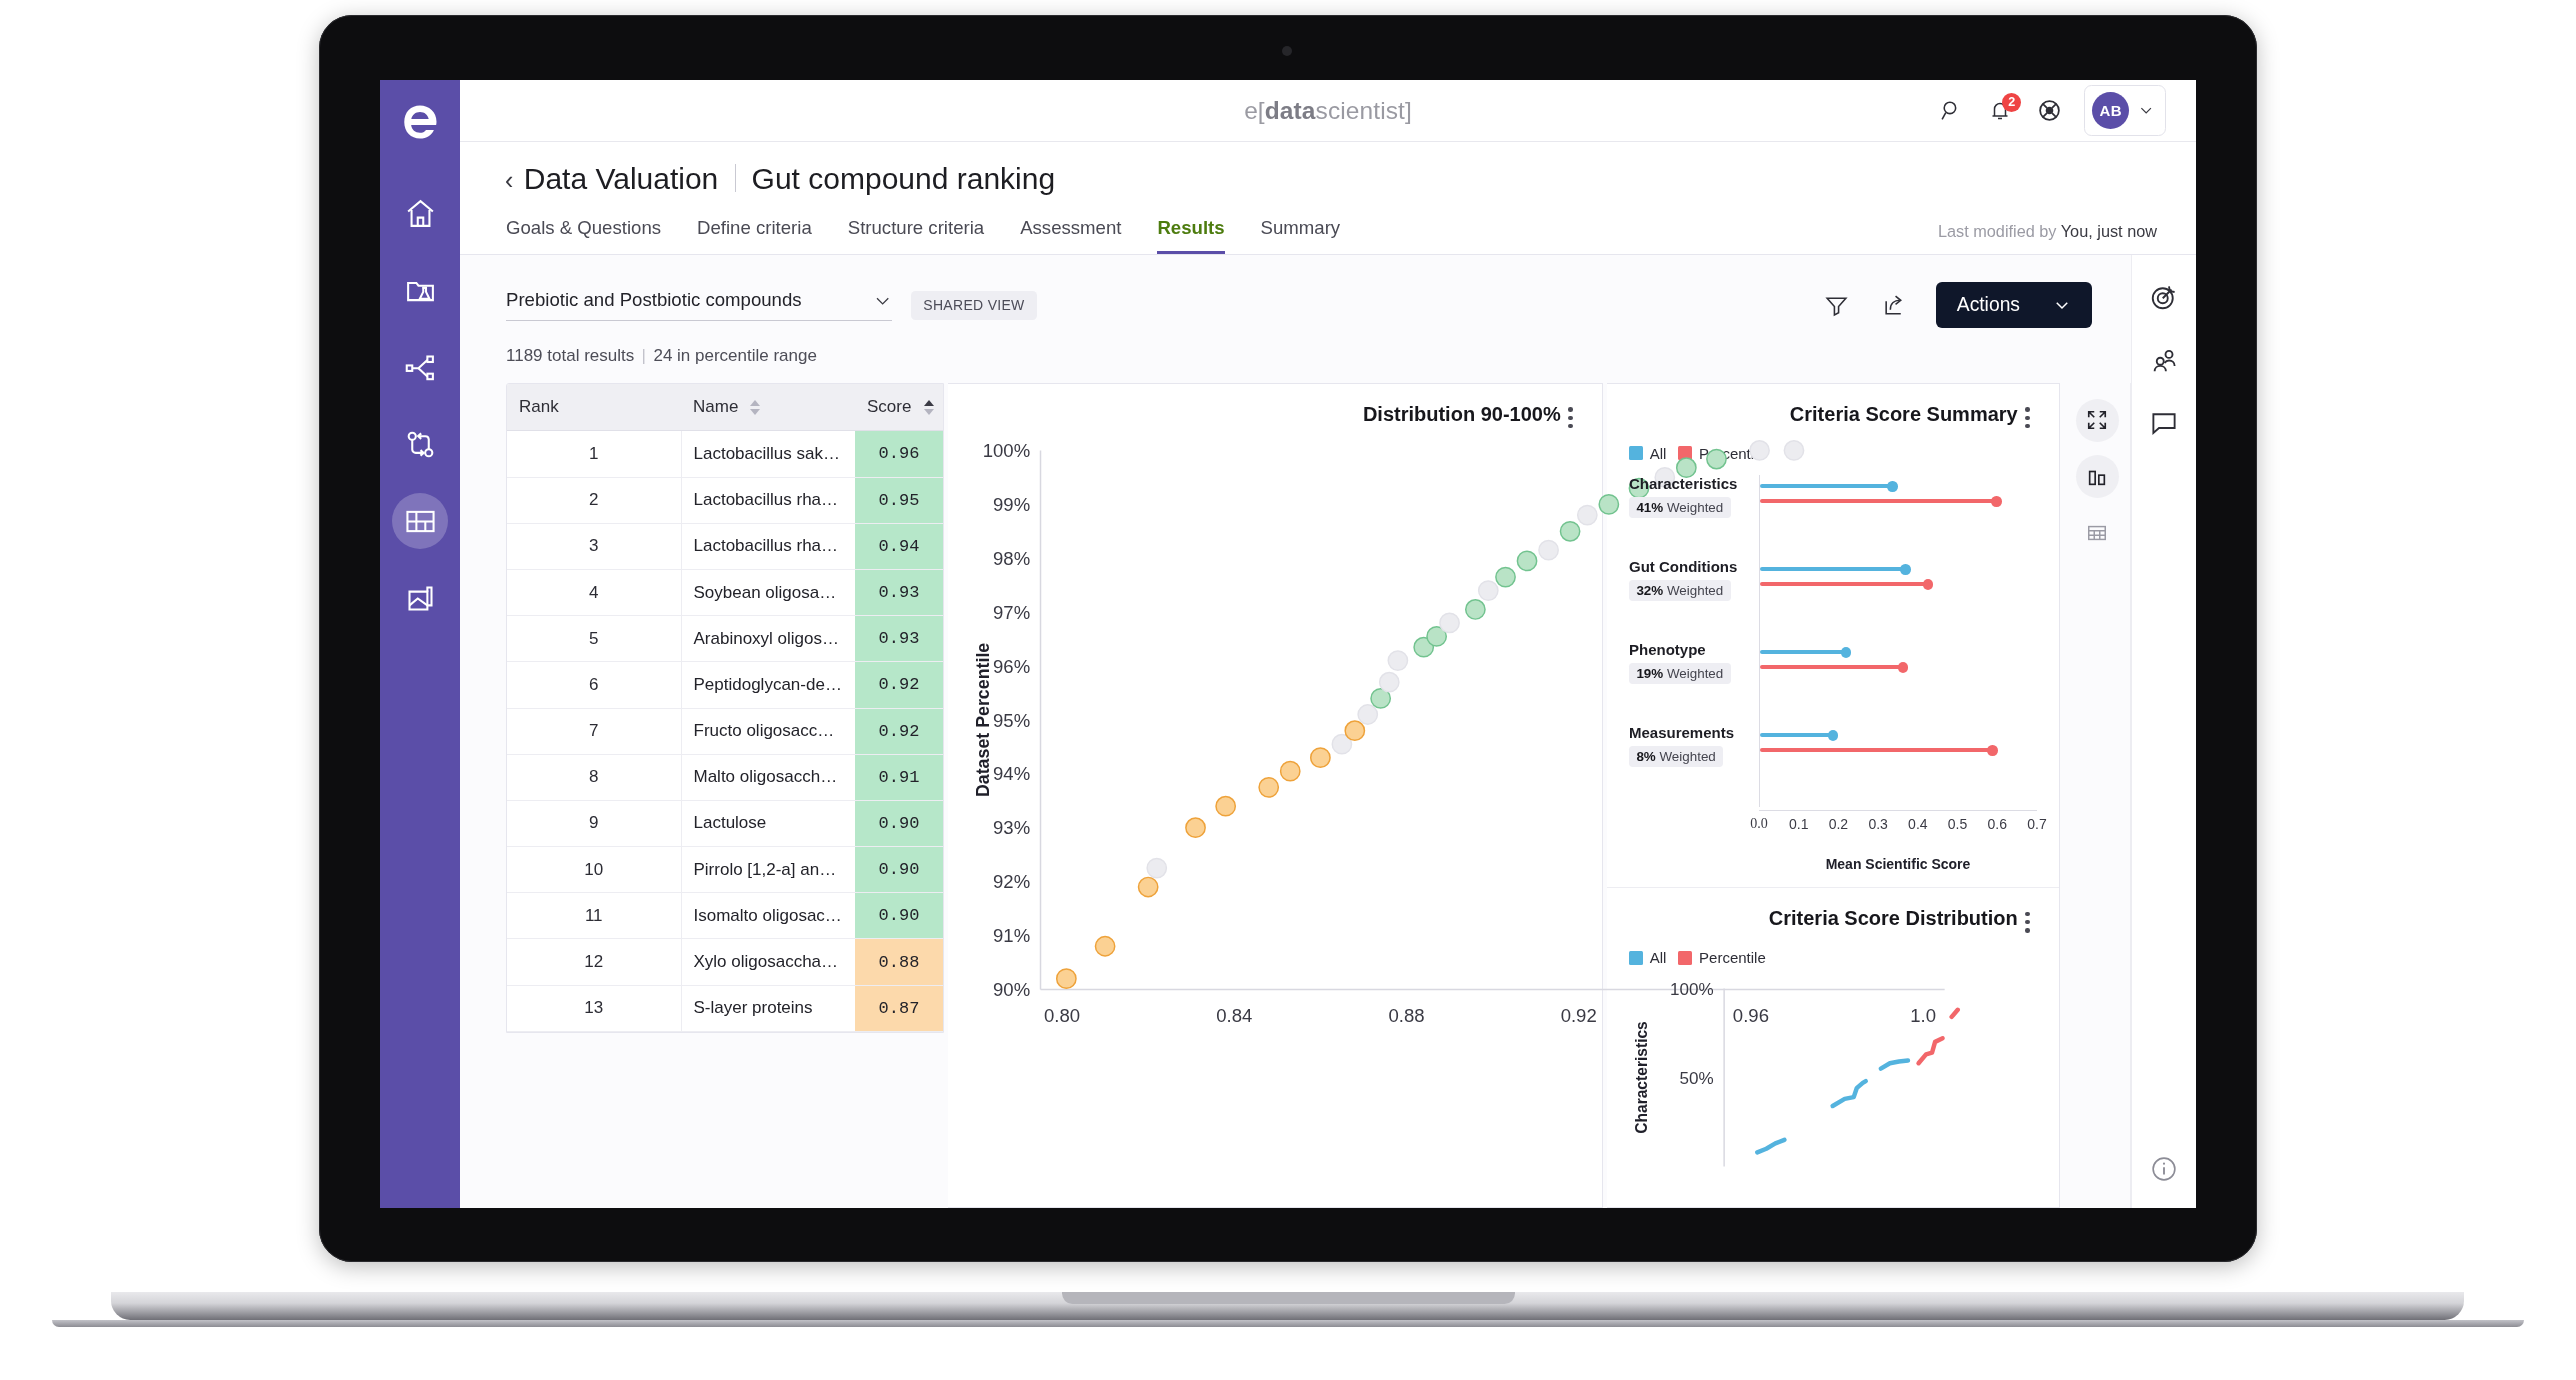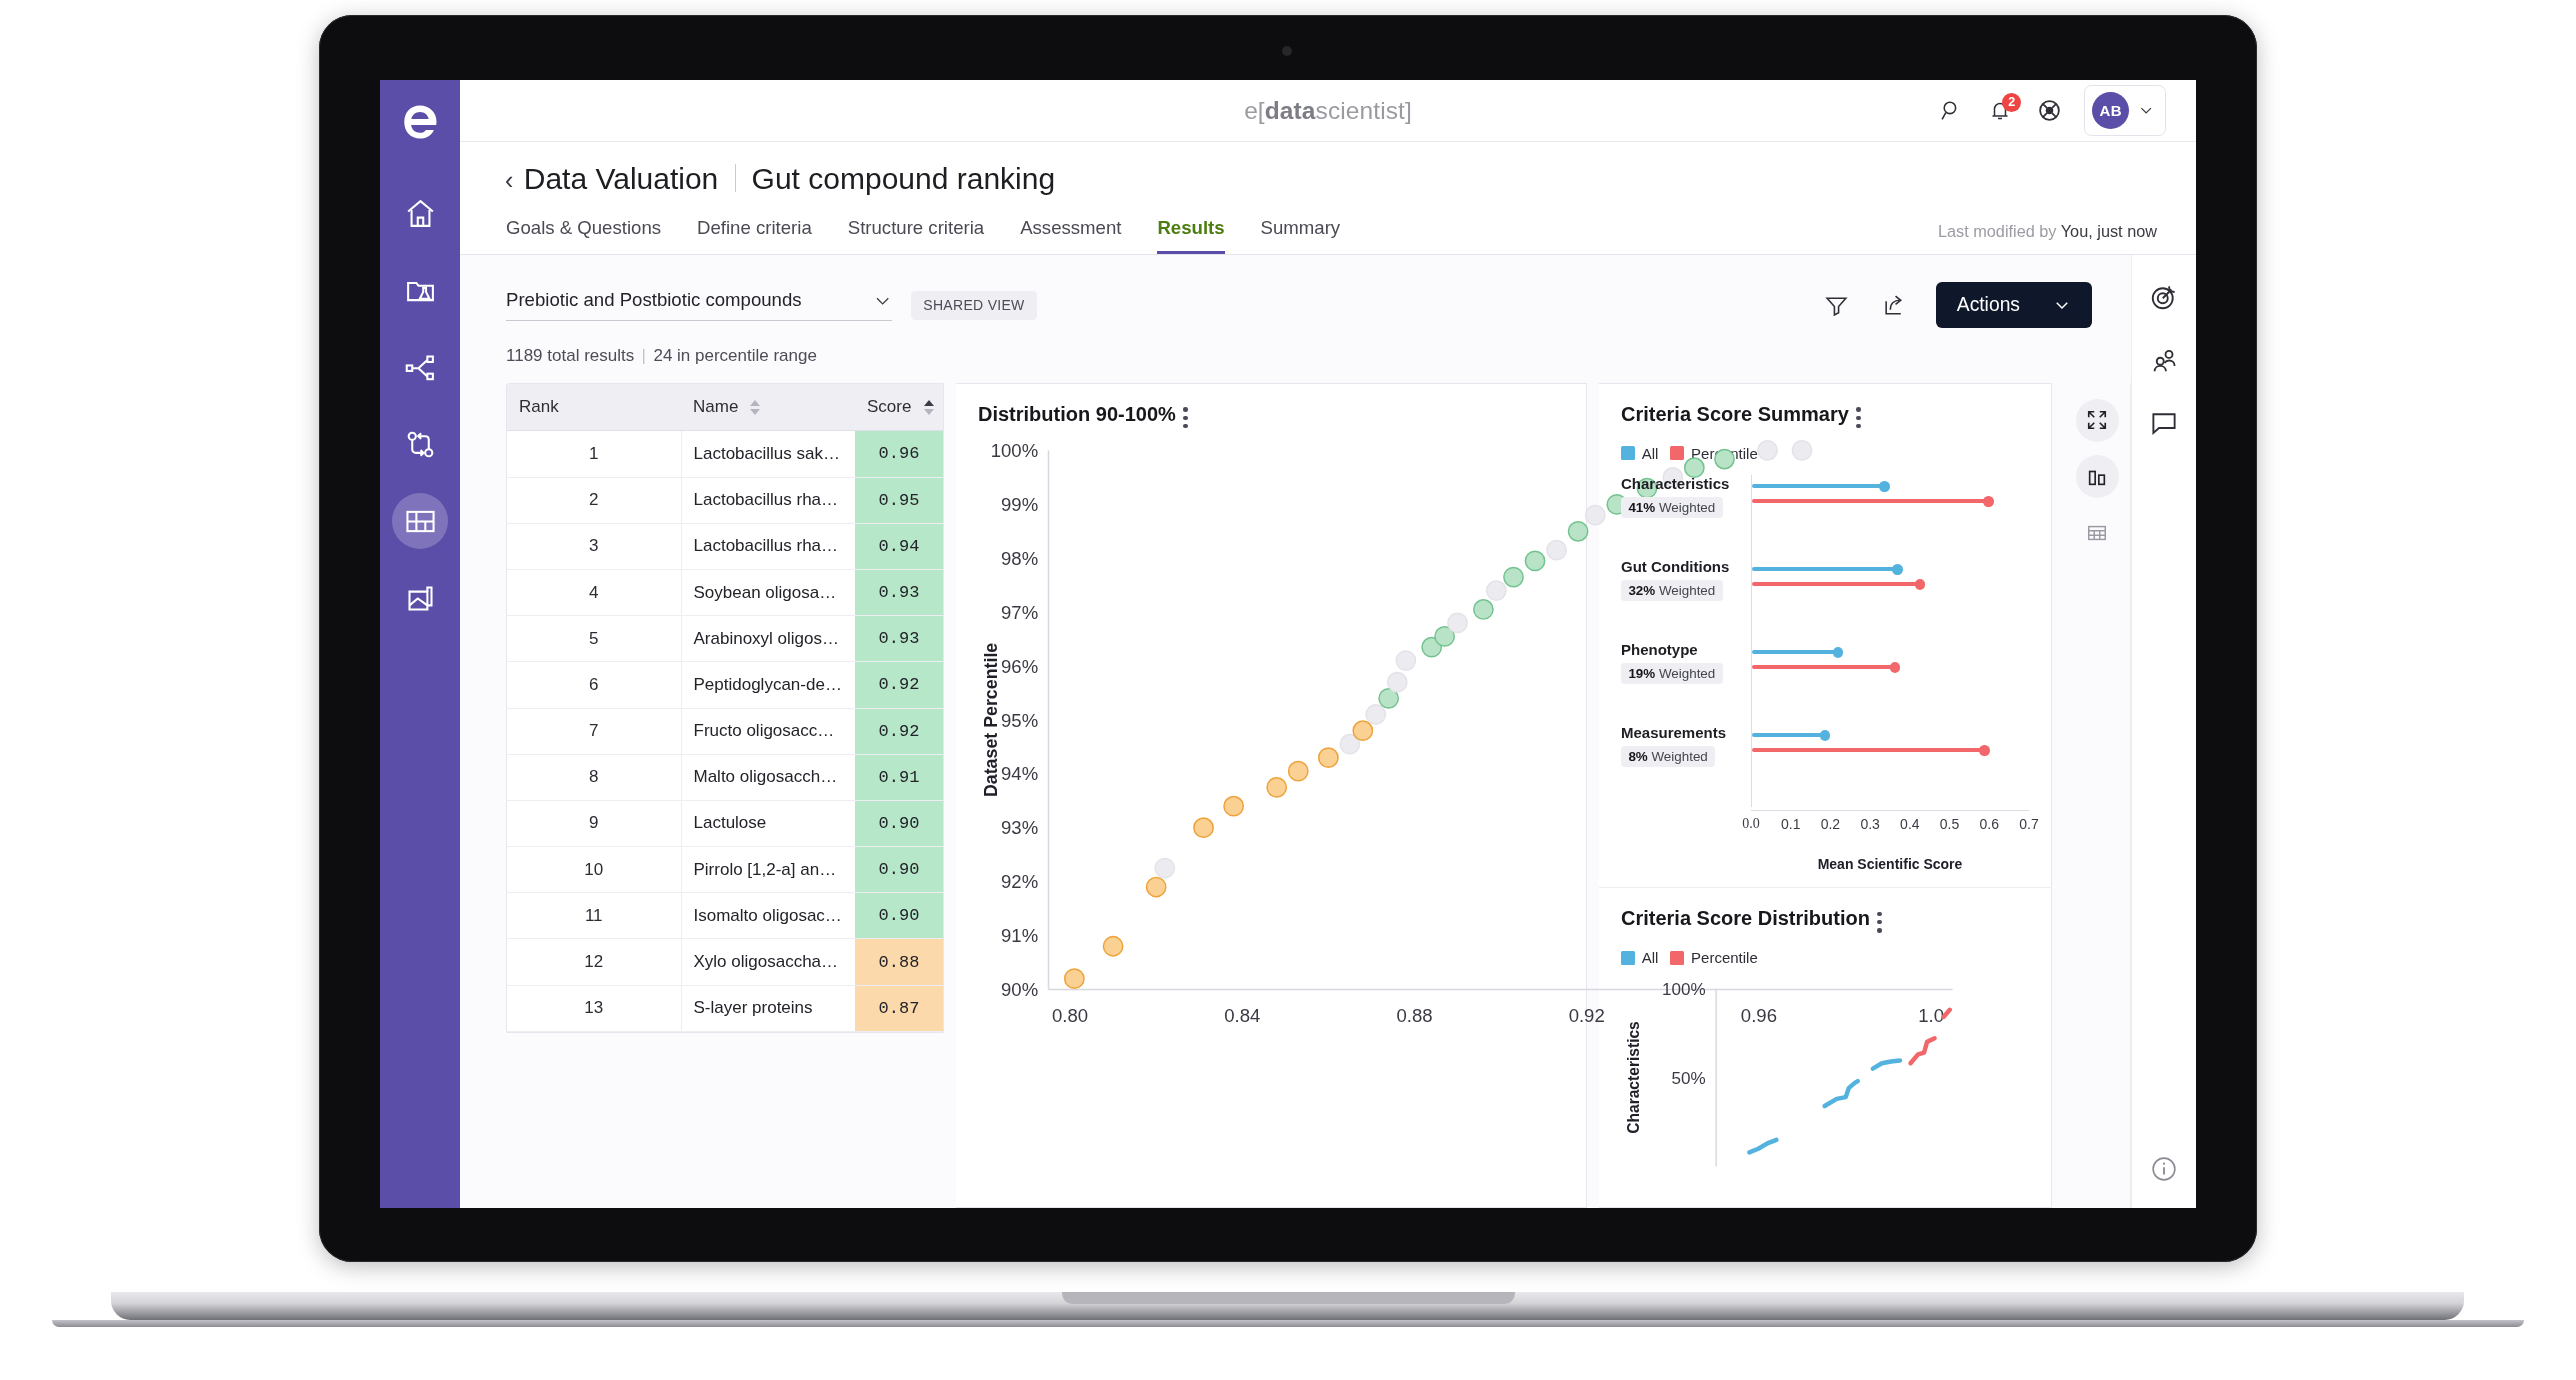--- a/index.html
+++ b/index.html
@@ -164,21 +164,21 @@
   .tool-icon { width: 33px; height: 33px; display: flex; align-items: center; justify-content: center; cursor: pointer; }
   #actions-btn {
     background: #0f172a; color: #fff; font-size: 19.3px;
     padding: 12px 21px; border-radius: 6px; display: flex; align-items: center; gap: 33px;
     cursor: pointer; border: none; font-family: "Liberation Sans", sans-serif;
   }
 
   #result-count { padding: 18px 0 0 46px; font-size: 17px; color: #4d4d57; }
   #result-count .sep { color: #c3c3cc; margin: 0 7.4px; }
 
-  #panes { display: flex; gap: 12px; padding: 16.3px 0 0 46px; min-height: 0; flex: 1; }
+  #panes { display: flex; gap: 4px; padding: 16.3px 0 0 46px; min-height: 0; flex: 1; }
 
   
   #table-pane {
     width: 438px; flex: 0 0 438px; background: #fff;
     border: 0.7px solid #e6e6ee; border-radius: 3px 0 0 0;
     overflow: hidden; align-self: flex-start;
   }
   table { border-collapse: collapse; width: 100%; table-layout: fixed; }
   th {
     background: #efeff3; font-size: 17px; color: #2e2e36; font-weight: normal;
@@ -203,21 +203,21 @@
   th.score-h { width: 88px; }
   .sc-green { background: #b6e7c9; }
   .sc-orange { background: #fcd9ab; }
 
   
   #chart-card {
     flex: 1; min-width: 0; background: #fff; border: 0.7px solid #e6e6ee;
     border-left: none; margin-left: 0; padding: 19.3px 22px 13.4px 22px;
     display: flex; flex-direction: column; align-self: stretch; position: relative;
   }
-  .card-head { display: flex; align-items: flex-start; justify-content: flex-start; }
+  .card-head { display: flex; align-items: flex-start; justify-content: flex-end; }
   .card-title { font-size: 20px; font-weight: bold; color: #17171c; }
   .kebab { display: flex; flex-direction: column; gap: 3.7px; cursor: pointer; padding: 4.5px 7.4px; }
   .kebab i { width: 4.5px; height: 4.5px; border-radius: 50%; background: #4a4a54; display: block; }
   #scatter-wrap { flex: 1; position: relative; margin-top: 7.4px; }
 
   
   #side-panels {
     width: 453px; flex: 0 0 453px; display: flex; flex-direction: column;
     background: #fff; border: 0.7px solid #e6e6ee; border-left: none; align-self: stretch;
   }

